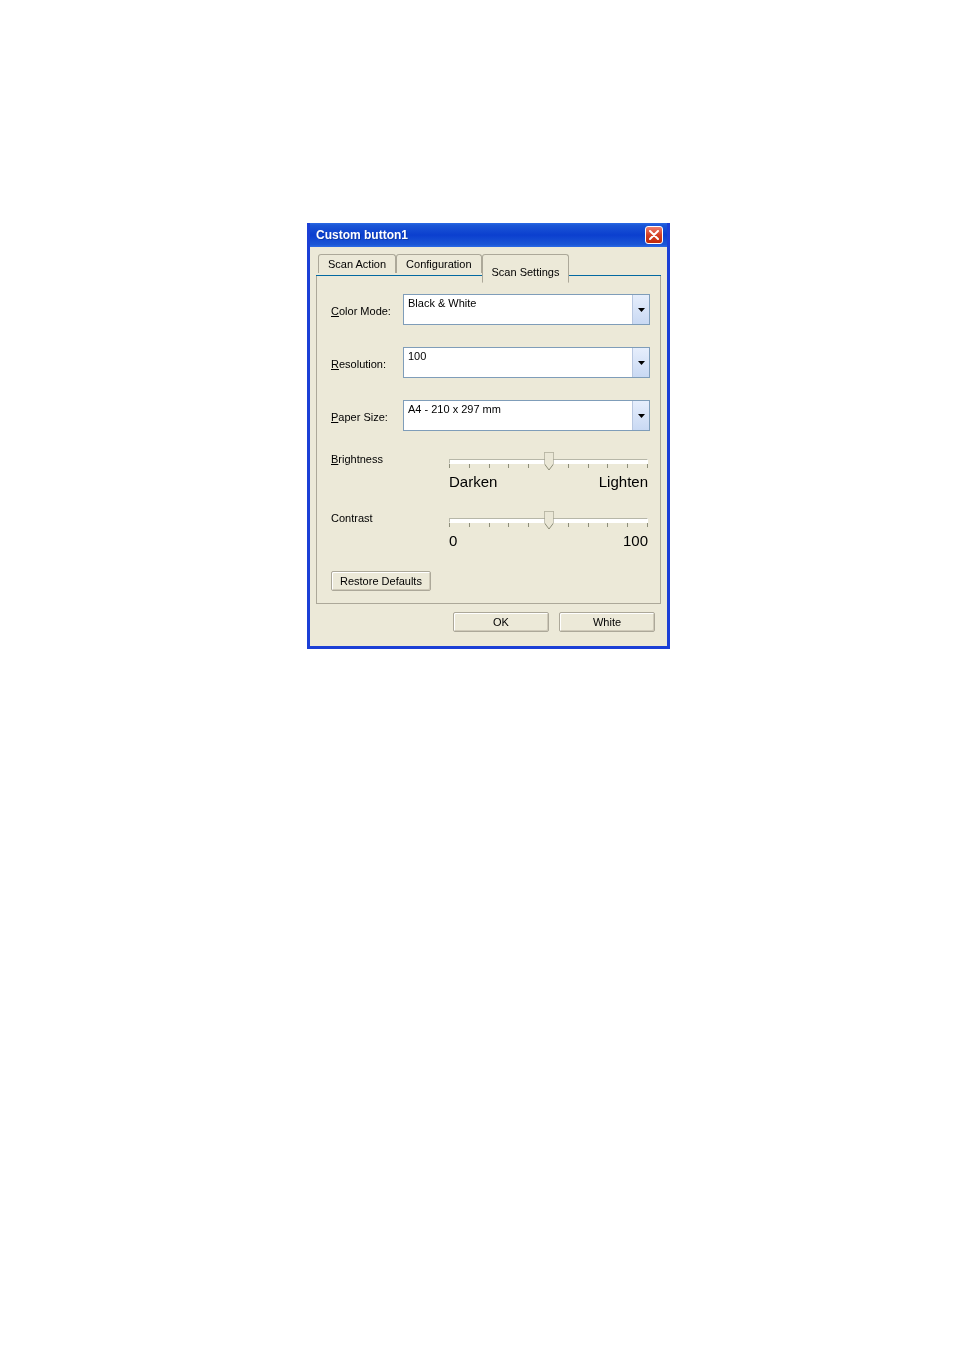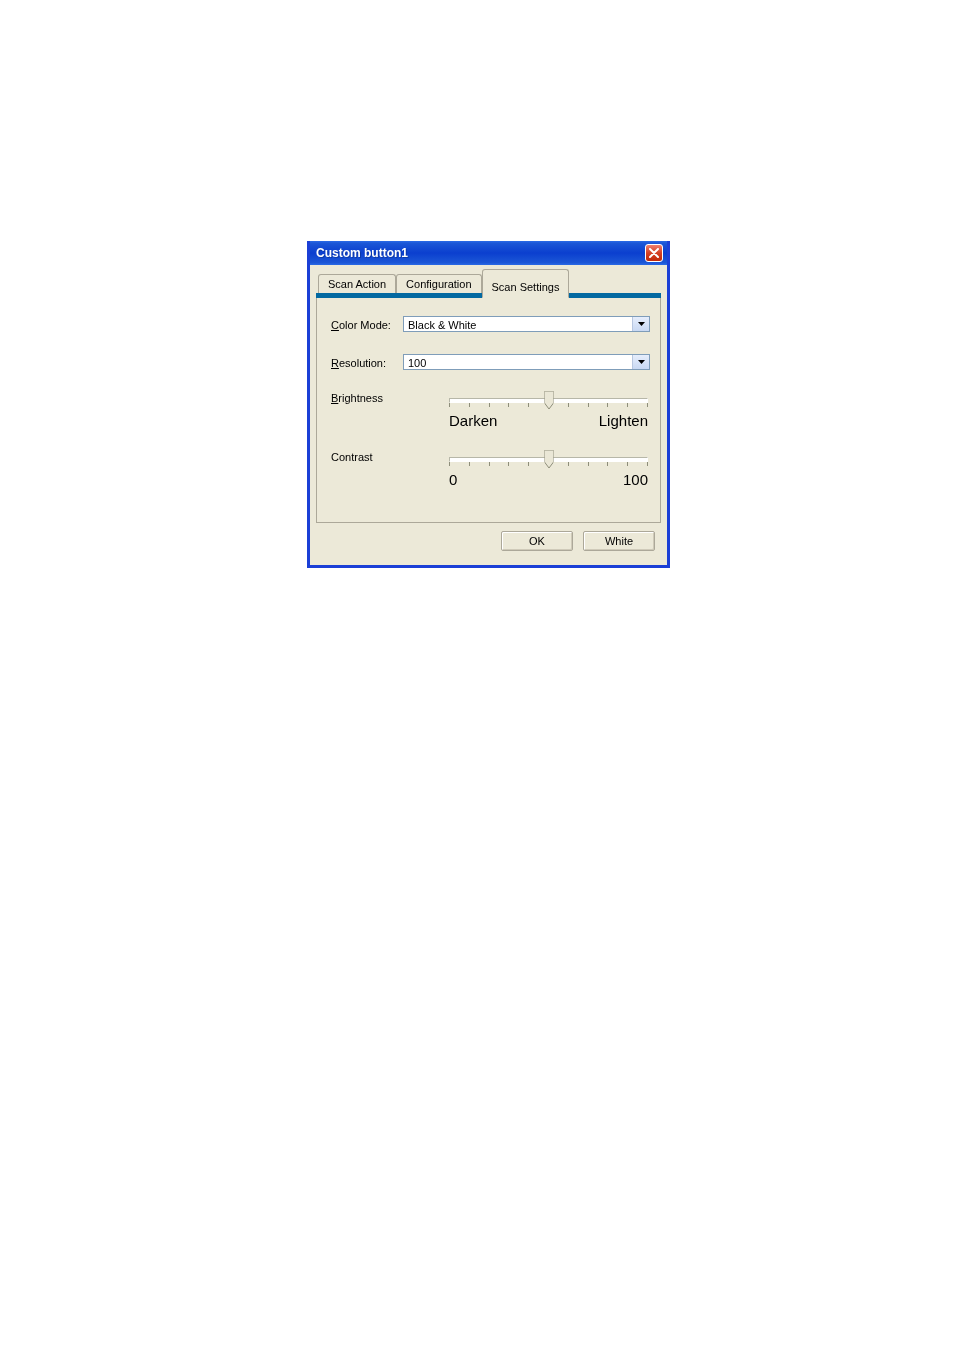--- a/index.html
+++ b/index.html
@@ -7,21 +7,21 @@
     padding: 0;
     background: #ffffff;
     font-family: Tahoma, Arial, sans-serif;
     font-size: 11px;
     width: 954px;
     height: 1352px;
   }
   .dialog {
     position: absolute;
     left: 307px;
-    top: 241px;
+    top: 223px;
     width: 363px;
     background: #ece9d8;
     border: 3px solid #1b3fd6;
     border-top: none;
     box-sizing: border-box;
   }
   .titlebar {
     height: 24px;
     background: linear-gradient(to bottom,
       #2a6ae6 0%,
@@ -51,22 +51,22 @@
     justify-content: center;
     box-sizing: border-box;
     cursor: pointer;
   }
   .close-btn svg { display:block; }
   .client {
     padding: 6px 6px 10px 6px;
   }
   .tabs {
     display: flex;
-    align-items: center;
-    border-bottom: 5px solid #0369a1;
+    align-items: flex-start;
+    border-bottom: 1px solid #0369a1;
     height: 22px;
     padding-left: 2px;
   }
   .tab {
     padding: 3px 9px 3px 9px;
     border: 1px solid #aca899;
     border-bottom: none;
     background: #ece9d8;
     margin-right: 0px;
     border-top-left-radius: 3px;
@@ -101,21 +101,21 @@
     color: #000;
     font-size: 11px;
     padding-top: 2px;
   }
   .underline-first::first-letter {
     text-decoration: underline;
   }
   .combo {
     flex: 1;
     display: flex;
-    height: 16px;
+    height: 31px;
     border: 1px solid #7f9db9;
     background: #fff;
     box-sizing: border-box;
   }
   .combo-text {
     flex: 1;
     padding: 2px 4px 0 4px;
     font-size: 11px;
     color: #000;
     white-space: nowrap;
@@ -196,21 +196,21 @@
     cursor: pointer;
     box-shadow: inset 1px 1px 0 #fff, inset -1px -1px 0 #cfcab9;
   }
   .footer {
     display:flex;
     justify-content: flex-end;
     gap: 10px;
     padding: 8px 6px 4px 0;
   }
   .footer .btn {
-    width: 72px;
+    width: 96px;
     text-align: center;
     padding: 3px 0;
   }
 </style>
 </head>
 <body>
 
 <div class="dialog">
   <div class="titlebar">
     <span class="titlebar-title">Custom button1</span>
@@ -247,20 +247,31 @@
         <div class="combo">
           <div class="combo-text">100</div>
           <div class="combo-arrow">
             <svg width="7" height="4" viewBox="0 0 7 4">
                 <path d="M0 0 L7 0 L3.5 4 Z" fill="#000"></path>
               </svg>
           </div>
         </div>
       </div>
 
+      <div class="row">
+        <div class="row-label underline-first">Paper Size:</div>
+        <div class="combo">
+          <div class="combo-text">A4 - 210 x 297 mm</div>
+          <div class="combo-arrow">
+            <svg width="7" height="4" viewBox="0 0 7 4">
+                <path d="M0 0 L7 0 L3.5 4 Z" fill="#000"></path>
+              </svg>
+          </div>
+        </div>
+      </div>
 
       <div class="row slider-row">
         <div class="row-label underline-first">Brightness</div>
         <div class="slider-block">
           <div class="slider-track-wrap">
             <div class="slider-track"></div>
             <div class="slider-ticks">
                 <div class="slider-tick"></div>
                 <div class="slider-tick"></div>
                 <div class="slider-tick"></div>
@@ -310,20 +321,23 @@
               </svg>
             </div>
           </div>
           <div class="slider-labels">
             <span>0</span>
             <span>100</span>
           </div>
         </div>
       </div>
 
+      <div class="restore-row">
+        <button class="btn">Restore Defaults</button>
+      </div>
     </div>
 
     <div class="footer">
       <button class="btn">OK</button>
       <button class="btn">White</button>
     </div>
   </div>
 </div>
 
 </body></html>

